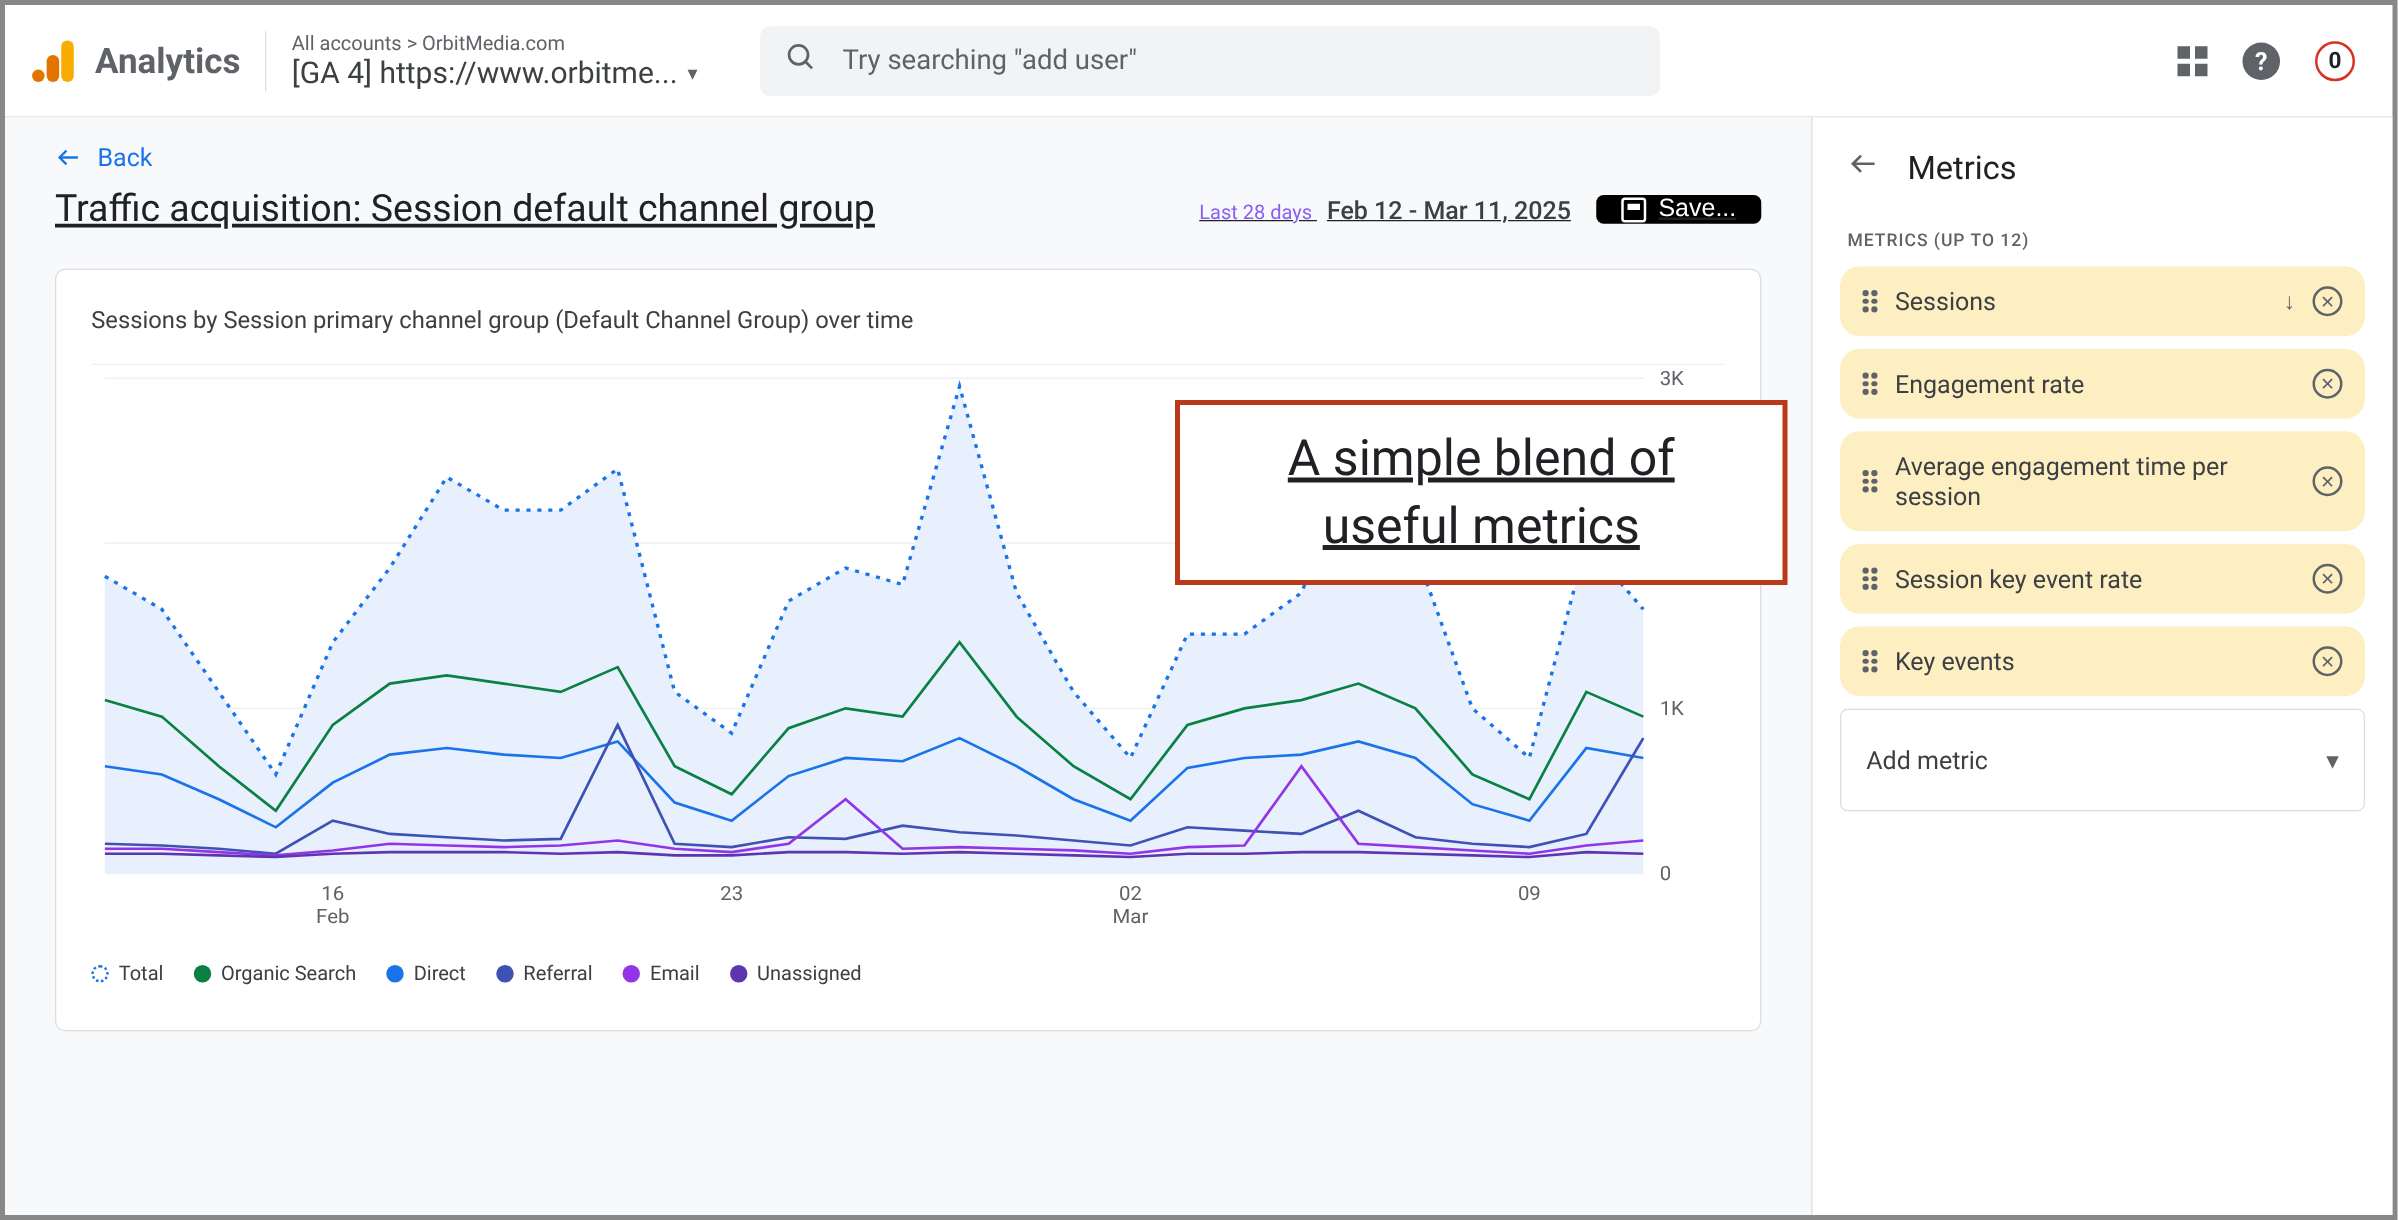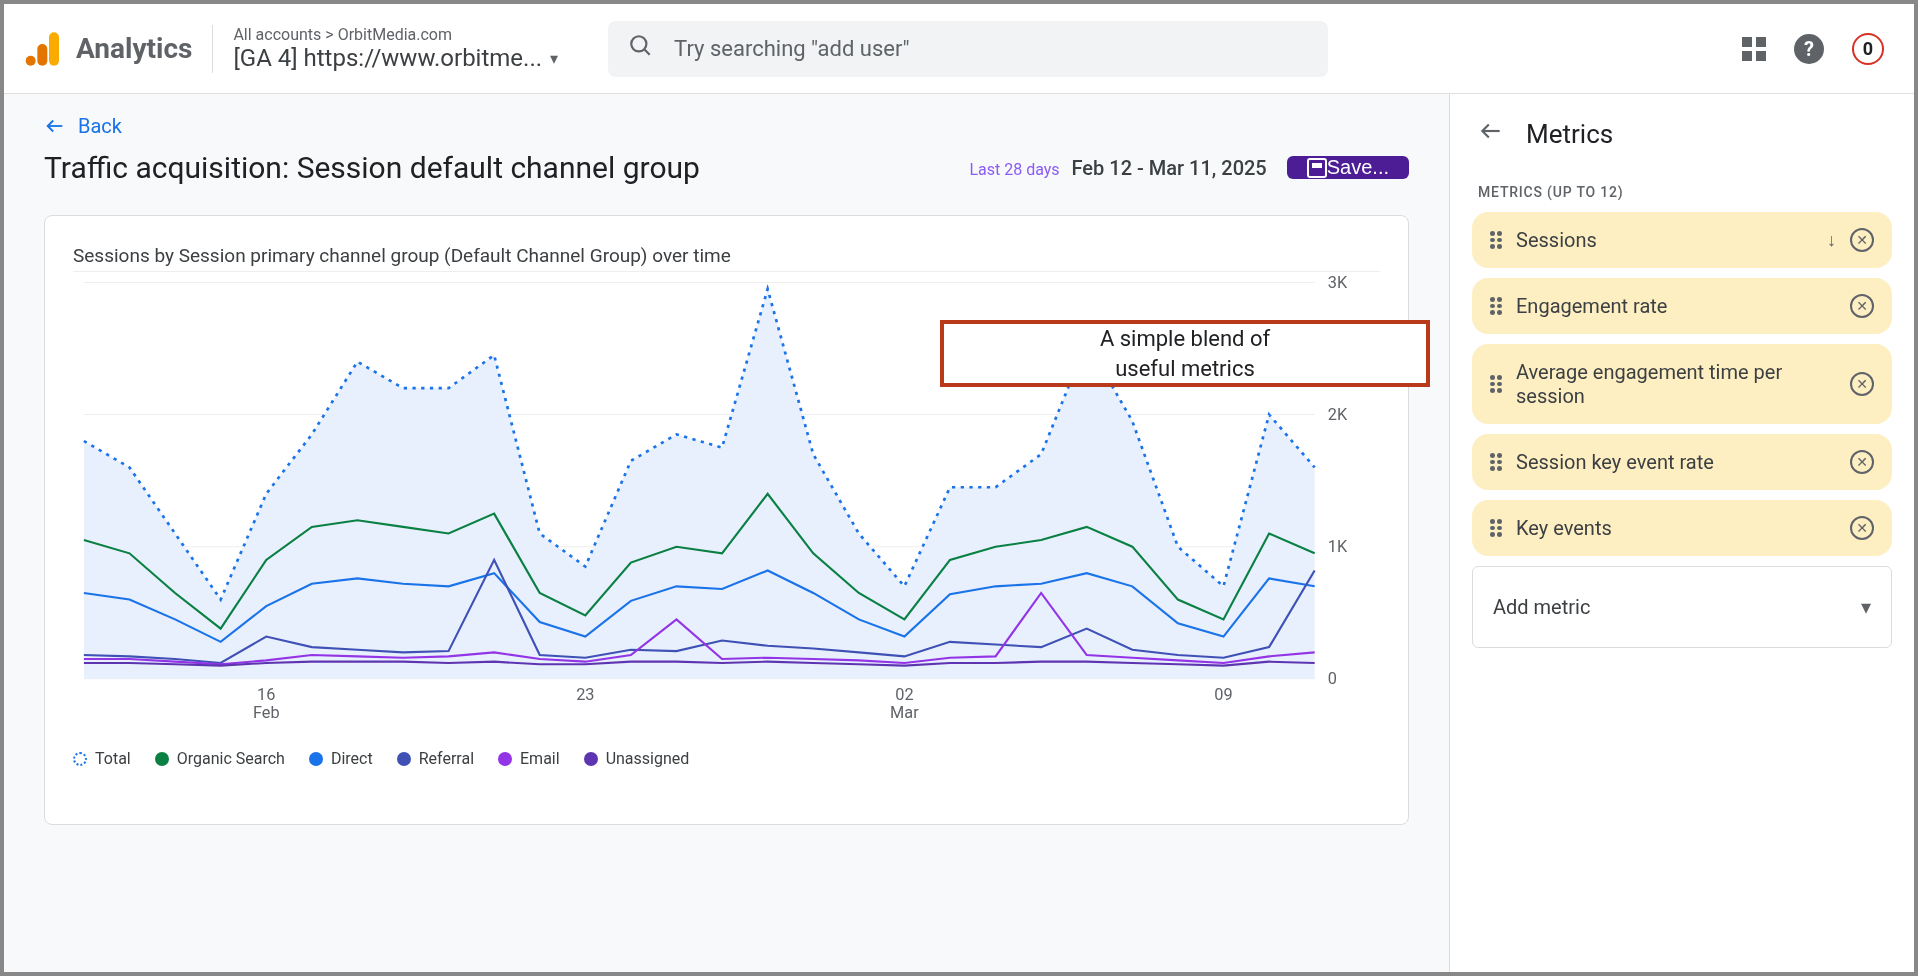--- a/index.html
+++ b/index.html
@@ -25,40 +25,40 @@
   .help-icon { width: 30px; height: 30px; border-radius: 50%; background: #5f6368; color: #fff; display:flex; align-items:center; justify-content:center; font-weight:bold; font-size:20px;}
   .badge { width: 32px; height: 32px; border: 2px solid #d93025; border-radius: 50%; display:flex; align-items:center; justify-content:center; font-weight:bold; font-size:18px; color:#202124;}
   
   
   .main { display: flex; height: calc(100% - 90px); }
   .content { flex: 1; background: #f8f9fa; padding: 20px 40px; overflow: hidden; }
   .sidebar { width: 465px; border-left: 1px solid #dadce0; background: #fff; display:flex; flex-direction:column;}
   
   
   .back-link { display: flex; align-items: center; gap: 12px; color: #1a73e8; font-size: 20px; cursor: pointer; margin-bottom: 12px;}
-  .page-title-row { display:flex; align-items:center; gap: 20px; margin-bottom: 30px;}
+  .page-title-row { display:flex; align-items:center; gap: 20px; margin-bottom: 30px; text-decoration: underline;}
   .page-title { font-size: 30px; color: #202124; font-weight: 400; flex:1;}
   .date-label { font-size: 16px; color: #8b5cf6; }
   .date-range { font-size: 20px; color: #3c4043; font-weight: 500; margin-left: 8px;}
-  .save-btn { background: #4c1d95; color: #fff; border: none; border-radius: 6px; padding: 0 20px; font-size: 20px; display:flex; align-items:center; gap:0; cursor:pointer;}
+  .save-btn { background: #000000; color: #fff; border: none; border-radius: 6px; padding: 0 20px; font-size: 20px; display:flex; align-items:center; gap:10px; cursor:pointer;}
   .save-icon { width:20px; height:20px; border:2px solid #fff; border-radius:3px; position:relative;}
   .save-icon::after { content:''; position:absolute; top:3px; left:3px; width:10px; height:5px; background:#fff;}
   
   
   .card { background: #fff; border: 1px solid #dadce0; border-radius: 8px; padding: 28px; height: 610px; position: relative;}
-  .chart-title { font-size: 19px; color: #3c4043; margin-bottom: 4px;}
+  .chart-title { font-size: 19px; color: #3c4043; margin-bottom: 24px;}
   .chart-area { position: relative; height: 460px; border-top: 1px solid #eee;}
   .chart-svg { width: 100%; height: 100%; }
   .legend { display:flex; gap: 24px; margin-top: 18px; font-size: 16px; color:#3c4043; align-items:center;}
   .legend-item { display:flex; align-items:center; gap:8px;}
   .legend-swatch { width:14px; height:14px; border-radius:50%;}
   .legend-swatch.dotted { border: 2px dotted #1a73e8; background: transparent;}
   
   
-  .annotation { position: absolute; top: 320px; left: 940px; width: 490px; border: 4px solid #b93a1a; background: #fff; padding: 0 30px; text-align:center; font-size: 22px; line-height:1.35; z-index: 10;}
+  .annotation { position: absolute; top: 320px; left: 940px; width: 490px; border: 4px solid #b93a1a; background: #fff; padding: 16px 30px; text-align:center; font-size: 40px; line-height:1.35; z-index: 10; text-decoration: underline;}
   
   
   .sidebar-header { display:flex; align-items:center; gap: 22px; padding: 24px 28px; font-size: 26px; color:#202124;}
   .sidebar-back { cursor:pointer; color:#5f6368;}
   .sidebar-section-label { font-size: 14px; letter-spacing: 0.8px; color:#5f6368; padding: 10px 28px 12px; font-weight:500;}
   .metrics-list { padding: 0 22px; display:flex; flex-direction:column; gap:10px;}
   .metric-item { background: #feefc3; border-radius: 16px; padding: 16px 18px; display:flex; align-items:center; gap:14px; font-size:20px; color:#3c4043;}
   .metric-name { flex:1;}
   .drag-handle { display:grid; grid-template-columns: 1fr 1fr; grid-template-rows: repeat(3,1fr); gap:2px; width:12px; height:18px;}
   .drag-handle div { background:#5f6368; border-radius:50%;}

